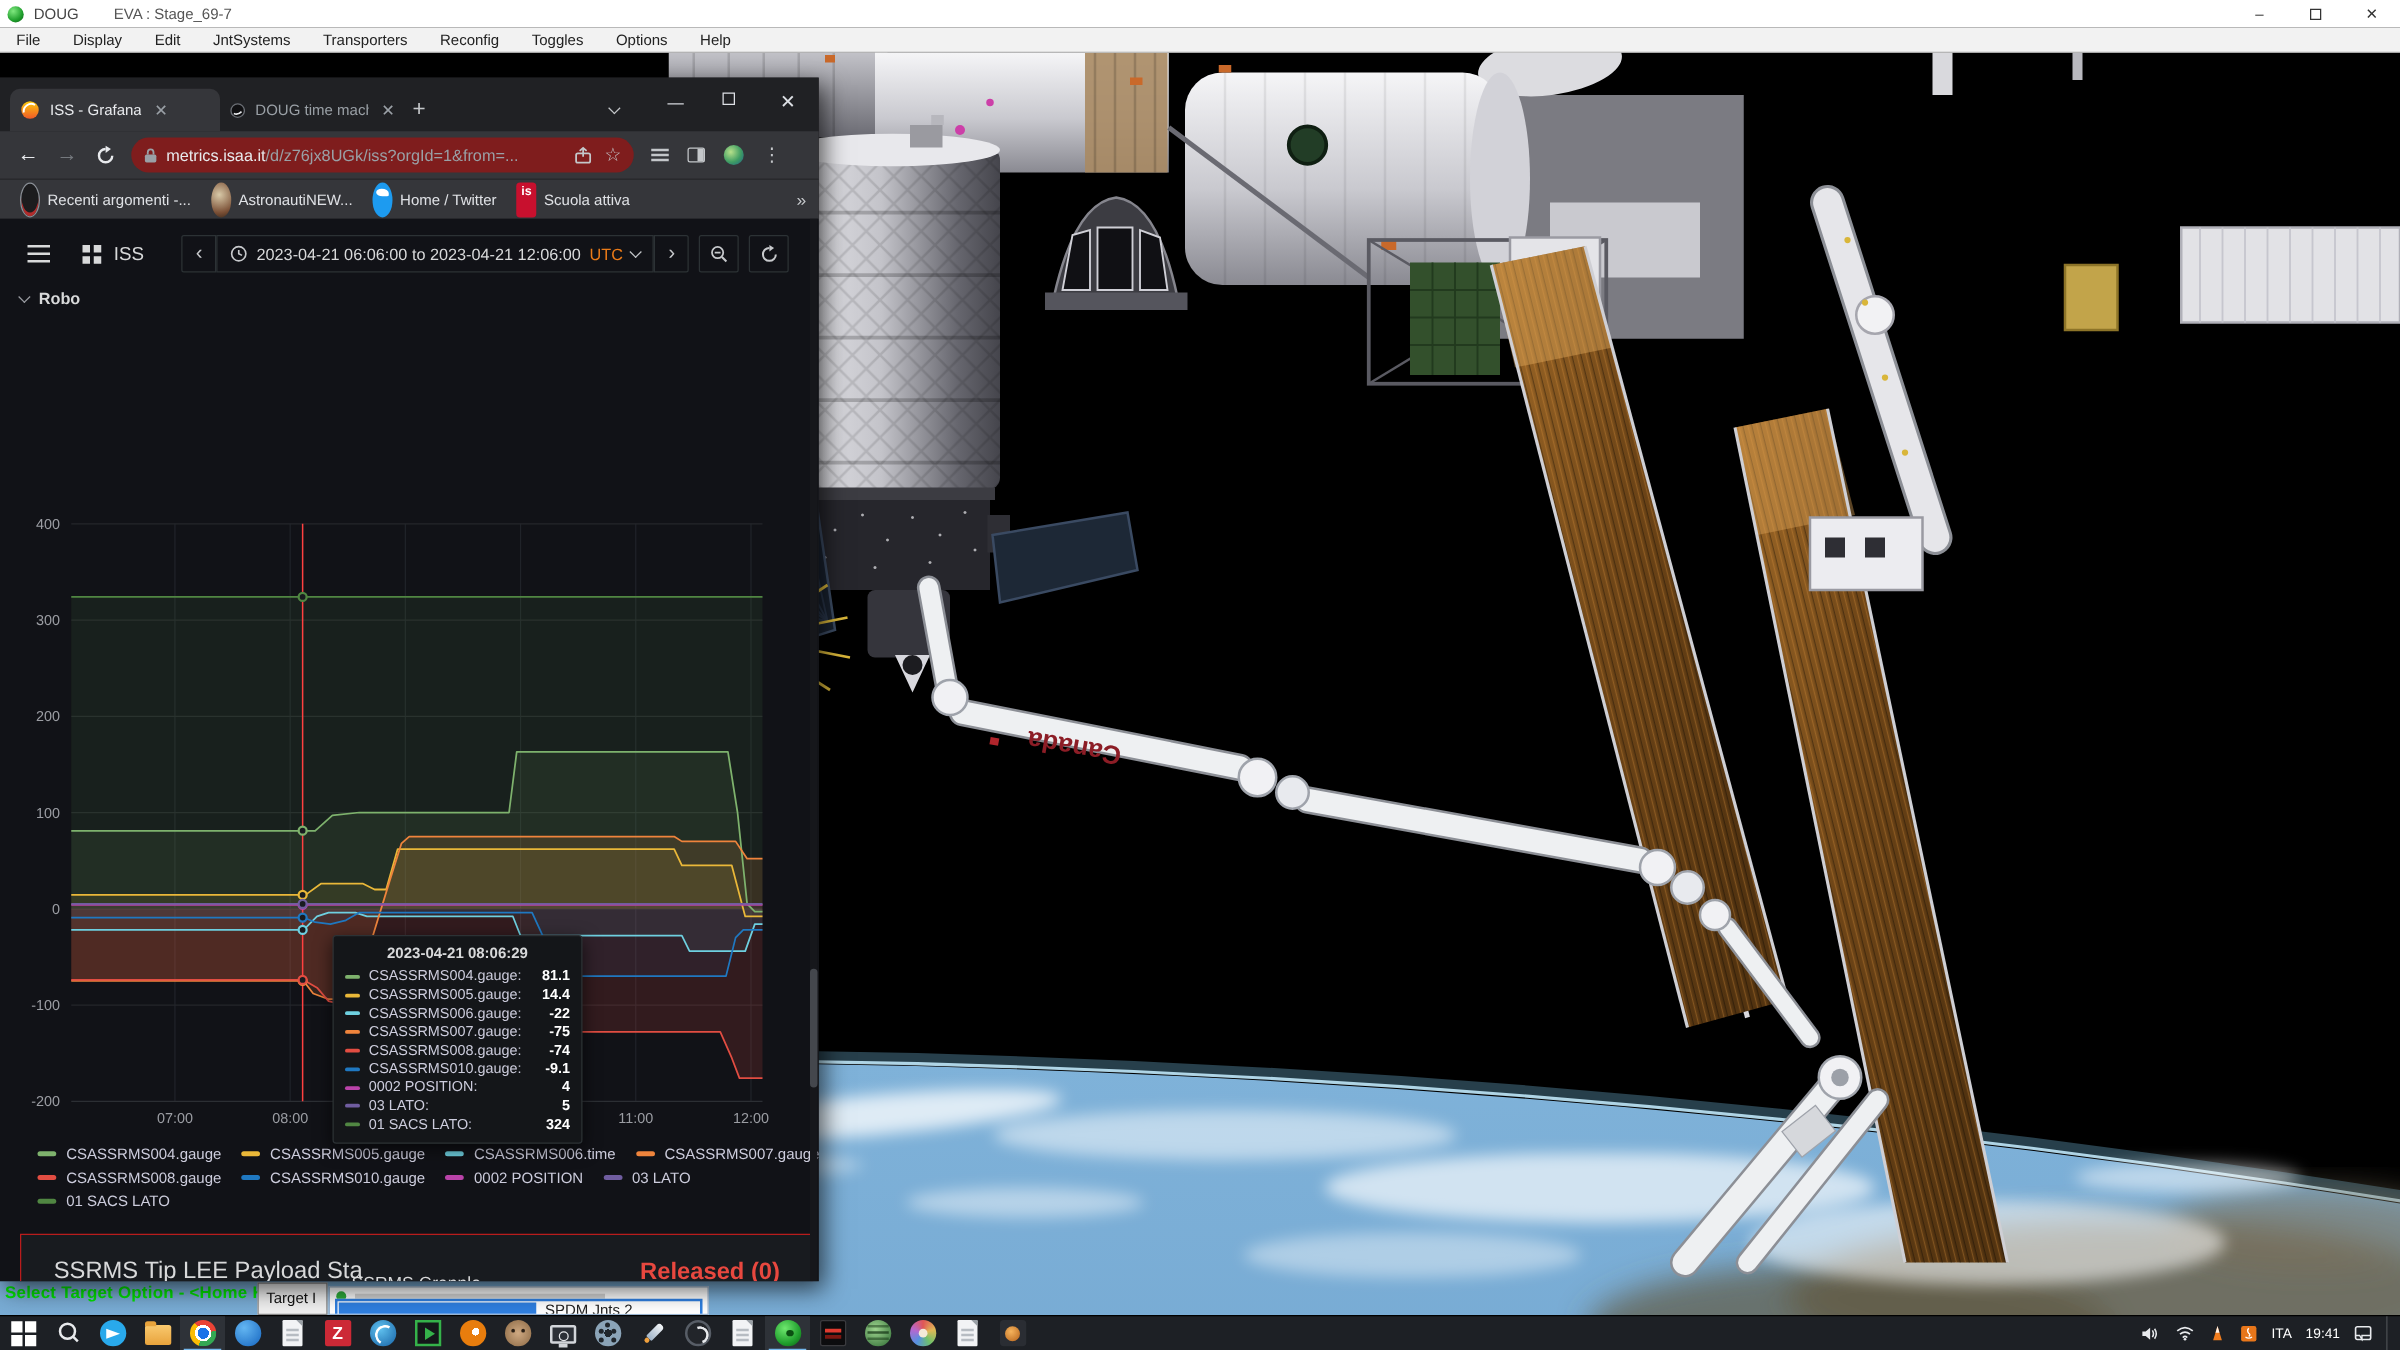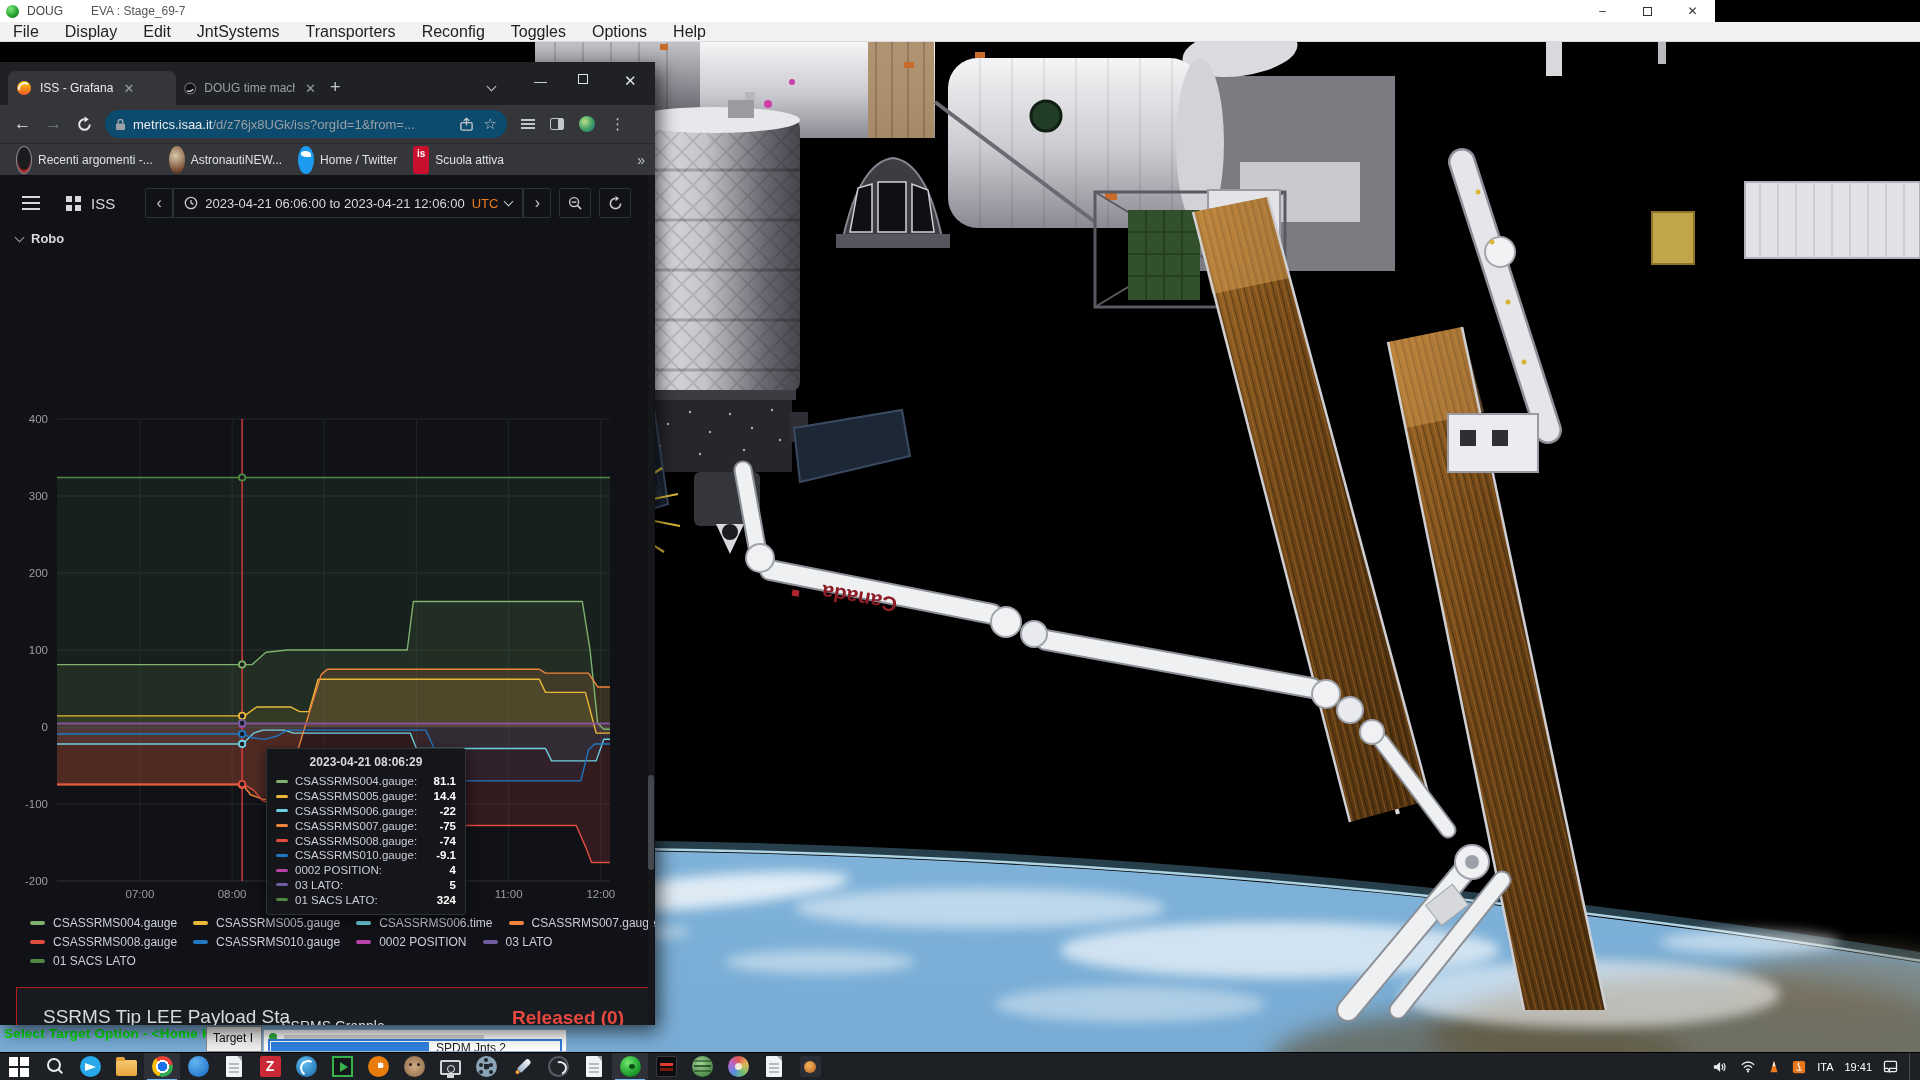--- a/index.html
+++ b/index.html
@@ -1,28 +1,28 @@
 <!DOCTYPE html>
 <html><head>
 <meta charset="utf-8">
 <style>
   html,body{margin:0;padding:0;background:#000;}
   *{box-sizing:border-box;font-family:"Liberation Sans",sans-serif;}
   #screen{position:relative;width:1920px;height:1080px;overflow:hidden;background:#000;}
 
   
-  #doug-titlebar{position:absolute;left:0;top:0;width:1715px;height:22px;background:#ffffff;display:flex;align-items:center;z-index:2;}
+  #doug-titlebar{position:absolute;left:0;top:0;width:1920px;height:22px;background:#ffffff;display:flex;align-items:center;z-index:2;}
   .doug-ico{width:13px;height:13px;border-radius:50%;background:radial-gradient(circle at 35% 30%,#7fe87f,#1f9e2c 60%,#0c5a14);margin:0 8px 0 6px;}
   #doug-titlebar .t1{font-size:12px;color:#444;margin-right:28px;}
   #doug-titlebar .t2{font-size:12px;color:#555;}
   .win-btns{margin-left:auto;display:flex;height:100%;}
   .win-btn{width:45px;height:100%;display:flex;align-items:center;justify-content:center;color:#333;font-size:12px;}
   .wb-sq{width:9px;height:9px;border:1px solid #333;}
   #doug-menubar{position:absolute;left:0;top:22px;width:1920px;height:20px;background:#f2f2f2;display:flex;align-items:center;z-index:2;border-bottom:1px solid #d8d8d8;}
-  .doug-menu-item{font-size:16px;color:#222;padding:0 13px;}
+  .doug-menu-item{font-size:12px;color:#222;padding:0 13px;}
 
   
   #scene{position:absolute;left:0;top:42px;width:1920px;height:1010px;z-index:1;}
 
   
   #doug-status{position:absolute;left:4px;top:1026px;z-index:3;font-size:13.5px;font-weight:bold;color:#00e400;letter-spacing:.2px;}
   #doug-target-label{position:absolute;left:206px;top:1026px;z-index:4;width:56px;height:26px;background:#f0f0f0;border:1px solid #8a8a8a;font-size:12px;color:#111;padding:4px 0 0 6px;white-space:nowrap;overflow:hidden;}
   #doug-dialog{position:absolute;left:263px;top:1029px;z-index:4;width:304px;height:23px;background:#ffffff;border:1px solid #9ab4d0;overflow:hidden;}
   #doug-dialog .dlg-dot{position:absolute;left:5px;top:3px;width:8px;height:8px;border-radius:50%;background:#2fae3c;}
   #doug-dialog .dlg-smear{position:absolute;left:20px;top:5px;width:200px;height:4px;background:#d4d4d4;}
@@ -38,21 +38,21 @@
   .tab .title{font-size:12px;margin:0 8px;white-space:nowrap;overflow:hidden;}
   .tab.active .title{color:#e8eaed;}
   .tab:not(.active) .title{color:#9aa0a6;}
   .tab-close{color:#9aa0a6;font-size:13px;margin-left:2px;}
   .newtab-btn{position:absolute;left:330px;top:16px;color:#c4c7ca;font-size:18px;line-height:18px;}
   .strip-ctl{position:absolute;top:12px;color:#dee1e6;font-size:13px;}
   .chev{display:inline-block;width:7px;height:7px;border-right:1.6px solid #c4c7ca;border-bottom:1.6px solid #c4c7ca;transform:rotate(45deg);}
   #toolbar-row{position:absolute;left:0;top:43px;width:655px;height:38px;background:#35363a;display:flex;align-items:center;}
   .nav-arrow{font-size:17px;margin-left:14px;color:#e8eaed;}
   .nav-arrow.dim{color:#75797e;}
-  #omnibox{margin-left:12px;width:402px;height:28px;background:#0c4a6e;border-radius:14px;display:flex;align-items:center;padding:0 10px;}
+  #omnibox{margin-left:12px;width:402px;height:28px;background:#7f1d1d;border-radius:14px;display:flex;align-items:center;padding:0 10px;}
   #omnibox .host{font-size:13px;color:#e8eaed;margin-left:7px;white-space:nowrap;}
   #omnibox .path{font-size:13px;color:#9aa0a6;white-space:nowrap;overflow:hidden;max-width:215px;}
   #omnibox .ob-right{margin-left:auto;display:flex;align-items:center;gap:10px;}
   .star{color:#c4c7ca;font-size:15px;}
   .list-icon{width:14px;height:2px;background:#c4c7ca;box-shadow:0 4px 0 #c4c7ca,0 8px 0 #c4c7ca;margin-top:-8px;}
   .sidepanel-icon{width:14px;height:12px;border:1.6px solid #c4c7ca;border-radius:2px;position:relative;}
   .sidepanel-icon:after{content:"";position:absolute;right:0;top:0;width:5px;height:100%;background:#c4c7ca;}
   .ext-avatar{width:16px;height:16px;border-radius:50%;background:radial-gradient(circle at 35% 35%,#b6e08a,#3f9d63 55%,#1c5e8a);}
   .kebab{color:#c4c7ca;font-size:15px;letter-spacing:0;}
   #bookmarks-row{position:absolute;left:0;top:81px;width:655px;height:32px;background:#35363a;border-top:1px solid #28292c;display:flex;align-items:center;}

